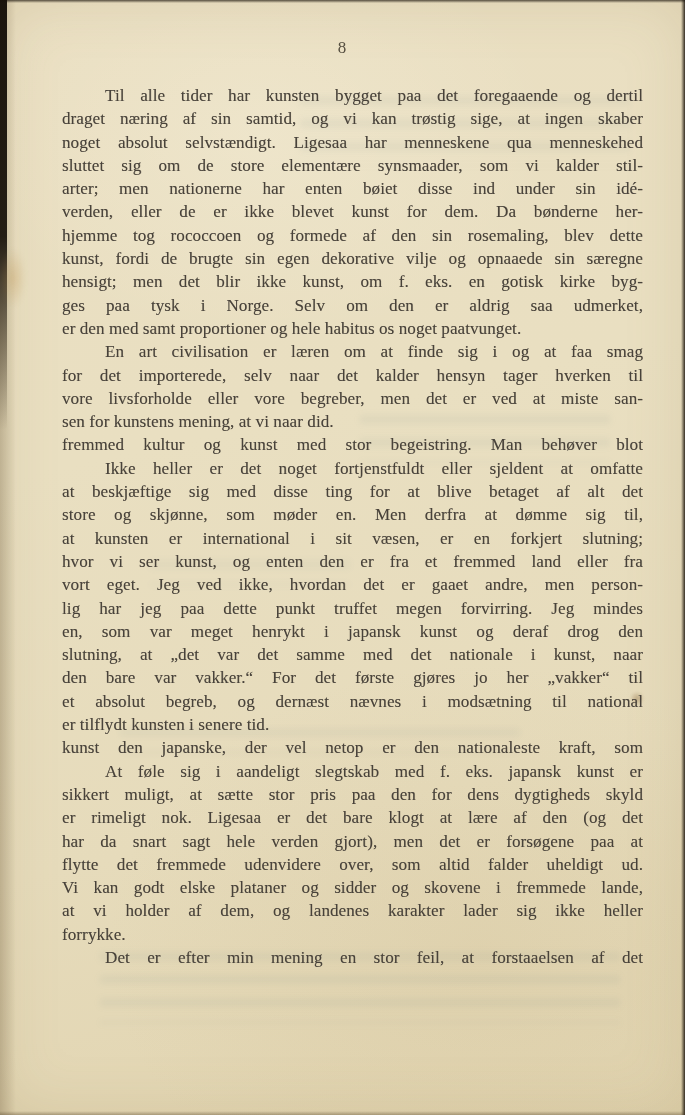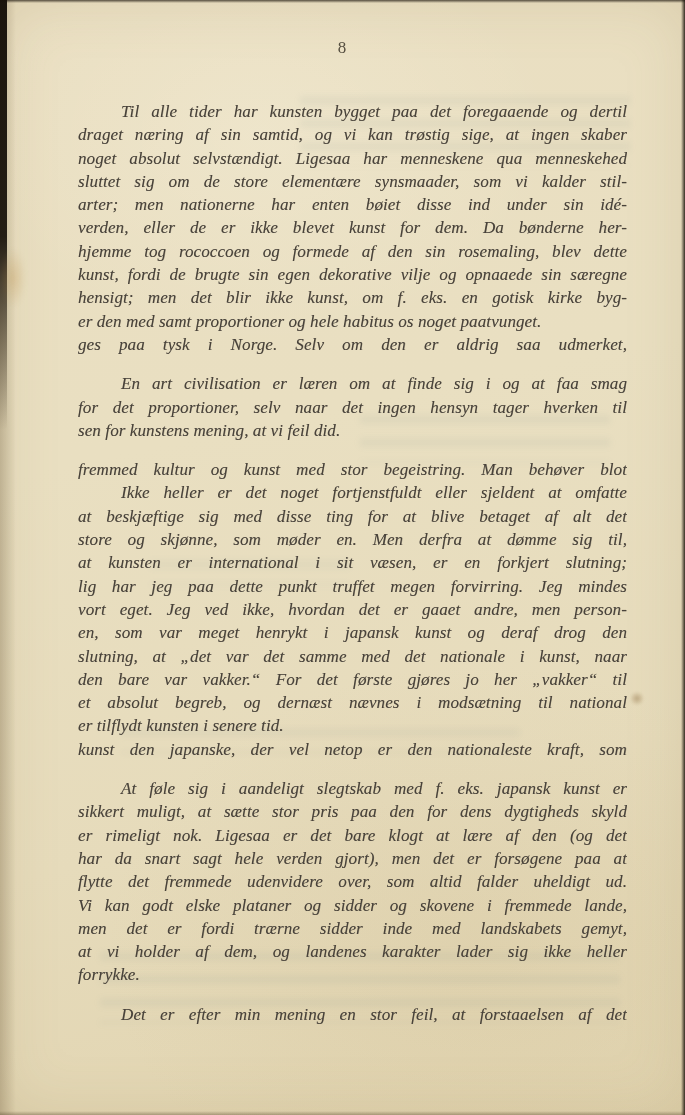--- a/index.html
+++ b/index.html
@@ -83,21 +83,21 @@
   }
 
   .text-block {
     position: absolute;
     left: 62px; top: 84px;
     width: 581px;
     color: #48423a;
     font-size: 17px;
     text-shadow: 0.3px 0.3px 0.5px rgba(72,66,58,0.35);
   }
-  .para { margin: 16px; font-style: italic; }
+  .para { margin: 0; }
   .line {
     line-height: 23.3px;
     height: 23.3px;
     overflow: hidden;
     white-space: normal;
     text-align: justify;
     text-align-last: justify;
     letter-spacing: 0.1px;
   }
   .line.first { text-indent: 43px; }
@@ -129,51 +129,52 @@
       <div class="para">
         <div class="line first">Til alle tider har kunsten bygget paa det foregaaende og dertil</div>
         <div class="line">draget næring af sin samtid, og vi kan trøstig sige, at ingen skaber</div>
         <div class="line">noget absolut selvstændigt.  Ligesaa har menneskene qua menneskehed</div>
         <div class="line">sluttet sig om de store elementære synsmaader, som vi kalder stil-</div>
         <div class="line">arter; men nationerne har enten bøiet disse ind under sin idé-</div>
         <div class="line">verden, eller de er ikke blevet kunst for dem.  Da bønderne her-</div>
         <div class="line">hjemme tog rococcoen og formede af den sin rosemaling, blev dette</div>
         <div class="line">kunst, fordi de brugte sin egen dekorative vilje og opnaaede sin særegne</div>
         <div class="line">hensigt; men det blir ikke kunst, om f. eks. en gotisk kirke byg-</div>
+        <div class="line">ges paa tysk i Norge.  Selv om den er aldrig saa udmerket,</div>
         <div class="line last">er den med samt proportioner og hele habitus os noget paatvunget.</div>
-        <div class="line">ges paa tysk i Norge.  Selv om den er aldrig saa udmerket,</div>
       </div>
       <div class="para">
         <div class="line first">En art civilisation er læren om at finde sig i og at faa smag</div>
-        <div class="line">for det proportioner, selv naar det ingen hensyn tager hverken til</div>
-        <div class="line last">sen for kunstens mening, at vi feil did.</div>
+        <div class="line">for det importerede, selv naar det kalder hensyn tager hverken til</div>
+        <div class="line">vore livsforholde eller vore begreber, men det er ved at miste san-</div>
+        <div class="line last">sen for kunstens mening, at vi naar did.</div>
       </div>
       <div class="para">
         <div class="line">fremmed kultur og kunst med stor begeistring.  Man behøver blot</div>
         <div class="line first">Ikke heller er det noget fortjenstfuldt eller sjeldent at omfatte</div>
         <div class="line">at beskjæftige sig med disse ting for at blive betaget af alt det</div>
         <div class="line">store og skjønne, som møder en.  Men derfra at dømme sig til,</div>
         <div class="line">at kunsten er international i sit væsen, er en forkjert slutning;</div>
+        <div class="line">hvor vi ser kunst, og enten den er fra et fremmed land eller fra</div>
+        <div class="line">vort eget.  Jeg ved ikke, hvordan det er gaaet andre, men person-</div>
         <div class="line">lig har jeg paa dette punkt truffet megen forvirring.  Jeg mindes</div>
-        <div class="line">vort eget.  Jeg ved ikke, hvordan det er gaaet andre, men person-</div>
         <div class="line">en, som var meget henrykt i japansk kunst og deraf drog den</div>
         <div class="line">slutning, at „det var det samme med det nationale i kunst, naar</div>
         <div class="line">den bare var vakker.“  For det første gjøres jo her „vakker“ til</div>
         <div class="line">et absolut begreb, og dernæst nævnes i modsætning til national</div>
         <div class="line last">er tilflydt kunsten i senere tid.</div>
         <div class="line">kunst den japanske, der vel netop er den nationaleste kraft, som</div>
       </div>
       <div class="para">
         <div class="line first">At føle sig i aandeligt slegtskab med f. eks. japansk kunst er</div>
         <div class="line">sikkert muligt, at sætte stor pris paa den for dens dygtigheds skyld</div>
         <div class="line">er rimeligt nok.  Ligesaa er det bare klogt at lære af den (og det</div>
         <div class="line">har da snart sagt hele verden gjort), men det er forsøgene paa at</div>
         <div class="line">flytte det fremmede udenvidere over, som altid falder uheldigt ud.</div>
         <div class="line">Vi kan godt elske plataner og sidder og skovene i fremmede lande,</div>
-        <div class="line">men det er fordi trærne sidder inde med landskabets gemyt,</div>
         <div class="line">at vi holder af dem, og landenes karakter lader sig ikke heller</div>
         <div class="line last">forrykke.</div>
       </div>
       <div class="para">
         <div class="line first">Det er efter min mening en stor feil, at forstaaelsen af det</div>
       </div>
     </div>
 
 </div>
 

